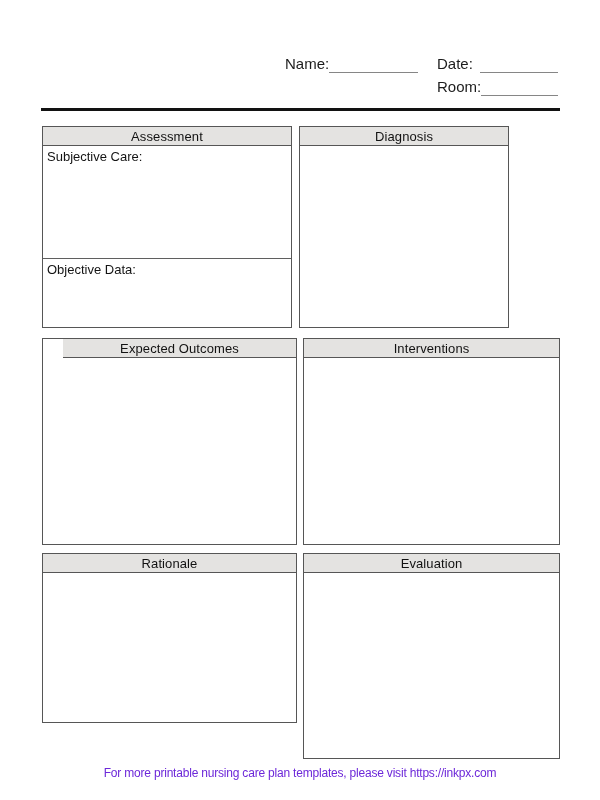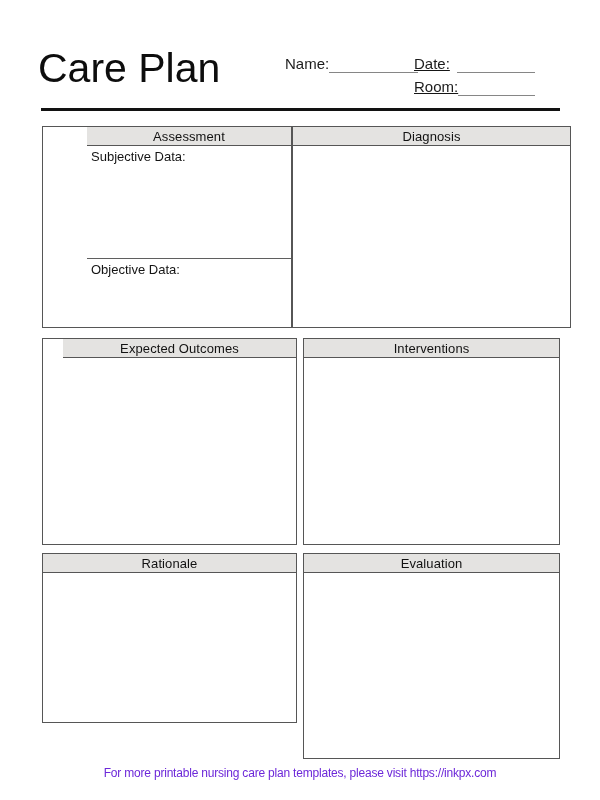--- a/index.html
+++ b/index.html
@@ -28,21 +28,21 @@
     letter-spacing: 0px;
     white-space: nowrap;
   }
   .fields-col {
     position: absolute;
     top: 50px;
     display: flex;
     flex-direction: column;
   }
   .fields-col.col-a { left: 285px; width: 133px; }
-  .fields-col.col-b { left: 414px; width: 121px; text-decoration: underline; }
+  .fields-col.col-b { left: 437px; width: 121px; }
   .field-row {
     display: flex;
     align-items: flex-end;
     height: 23px;
     font-size: 15px;
     color: #1c1c1c;
   }
   .field-label {
     white-space: nowrap;
     line-height: 19px;
@@ -65,22 +65,22 @@
   }
 
   
   .section-box {
     position: absolute;
     border: 1.5px solid #565656;
     background: #ffffff;
     display: flex;
     flex-direction: column;
   }
-  .box-tl { left: 42px;  top: 126px; width: 250px; height: 202px; padding-left: 44px; }
-  .box-tr { left: 292px; top: 126px; width: 279px; height: 202px; }
+  .box-tl { left: 42px;  top: 126px; width: 250px; height: 202px; }
+  .box-tr { left: 299px; top: 126px; width: 210px; height: 202px; }
   .box-ml { left: 42px;  top: 338px; width: 255px; height: 207px; padding-left: 20px; }
   .box-mr { left: 303px; top: 338px; width: 257px; height: 207px; justify-content: flex-end; }
   .box-bl { left: 42px;  top: 553px; width: 255px; height: 170px; }
   .box-br { left: 303px; top: 553px; width: 257px; height: 206px; }
 
   .section-header {
     height: 19px;
     flex: 0 0 auto;
     background: #e4e3e1;
     border-bottom: 1.5px solid #565656;
@@ -118,21 +118,20 @@
     font-size: 12px;
     letter-spacing: -0.2px;
     color: #6d28d9;
   }
 </style>
 </head>
 <body>
 
 <div class="page">
 
-  <div class="doc-title">Care Plan</div>
 
   <div class="fields-col col-a">
     <div class="field-row">
       <span class="field-label">Name:</span>
       <span class="field-line"></span>
     </div>
   </div>
 
   <div class="fields-col col-b">
     <div class="field-row">
@@ -144,21 +143,21 @@
       <span class="field-line"></span>
     </div>
   </div>
 
   <div class="rule-thick"></div>
 
   <div class="section-box box-tl">
     <div class="section-header">Assessment</div>
     <div class="section-body">
       <div class="sub-area">
-        <span>Subjective Data:</span>
+        <span>Subjective Care:</span>
       </div>
       <div class="sub-area with-divider">
         <span>Objective Data:</span>
       </div>
     </div>
   </div>
 
   <div class="section-box box-tr">
     <div class="section-header">Diagnosis</div>
     <div class="section-body"></div>

